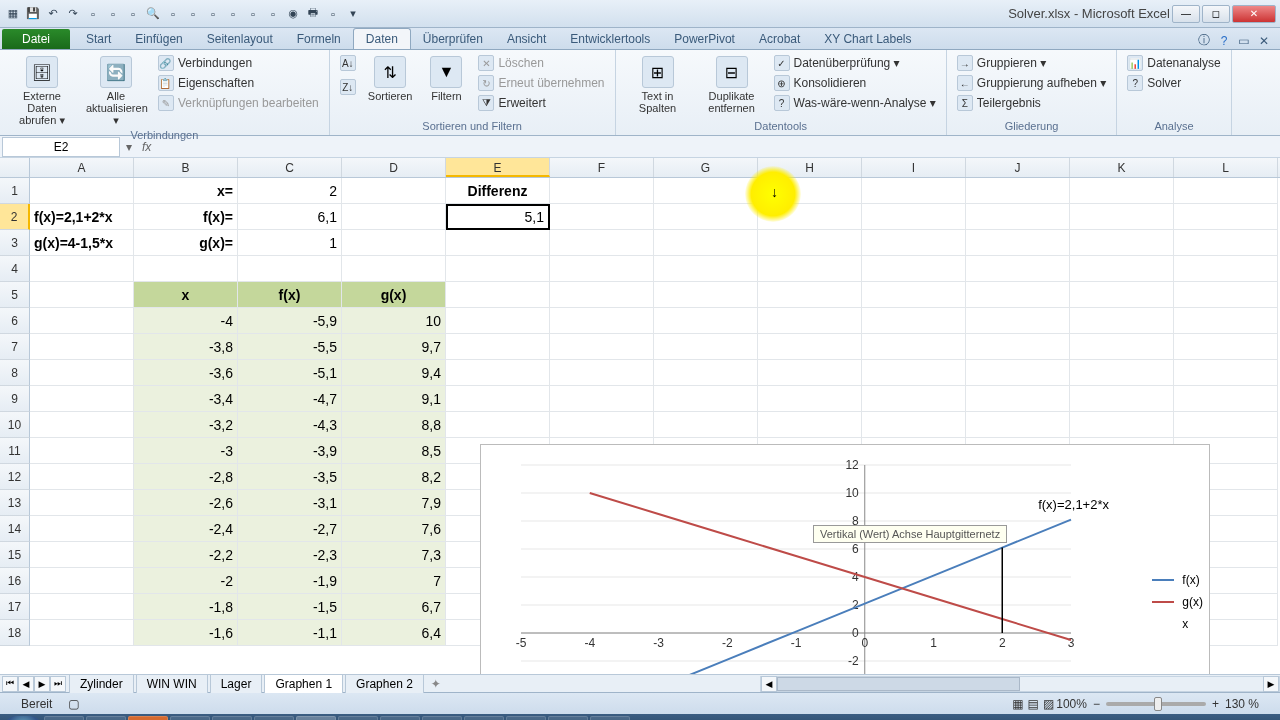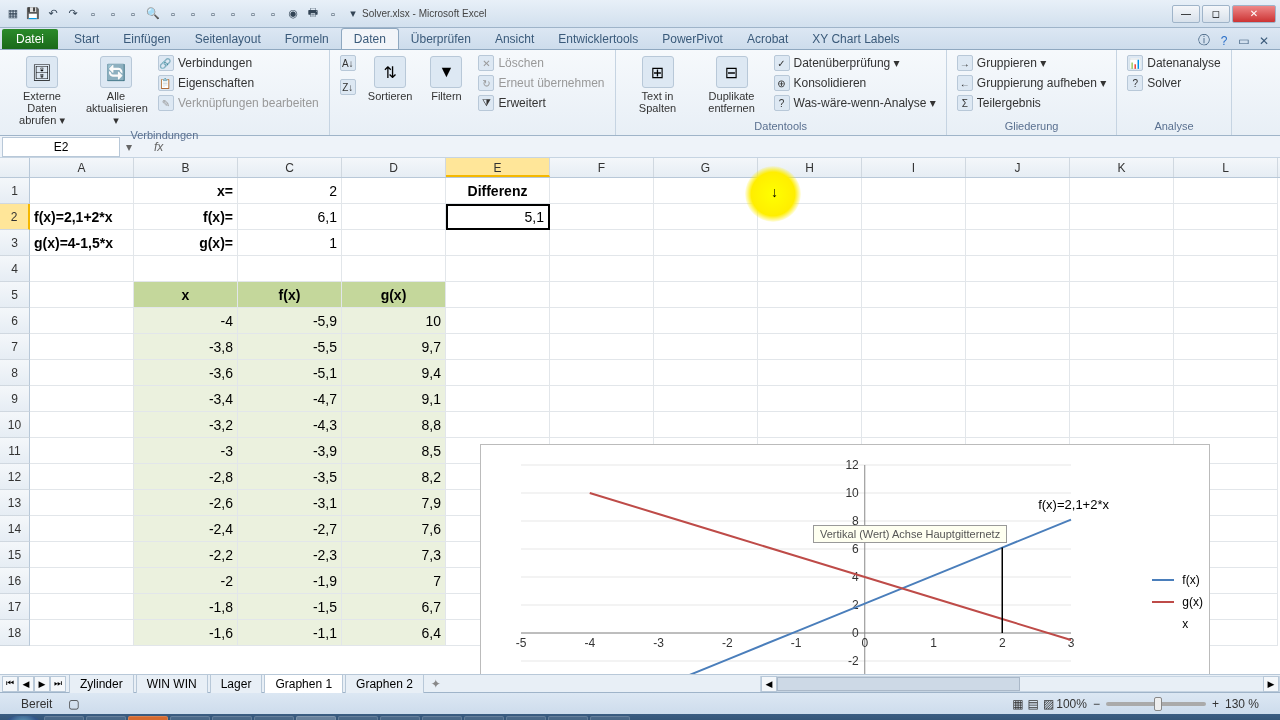--- a/index.html
+++ b/index.html
@@ -1,42 +1,42 @@
 <!DOCTYPE html>
 <html><head>
 <meta charset="utf-8">
 <style>
 *{margin:0;padding:0;box-sizing:border-box;font-family:"Segoe UI",Tahoma,sans-serif;font-size:12px;user-select:none}
 body{width:1280px;height:720px;background:#fff;overflow:hidden;position:relative}
 .titlebar{height:28px;background:linear-gradient(#e8f0f8,#d2e0ee);display:flex;align-items:center;padding:0 4px;border-bottom:1px solid #9fb4c9}
 .qat{display:flex;gap:2px;align-items:center}
 .qat-btn{width:18px;height:18px;display:flex;align-items:center;justify-content:center;color:#345;font-size:11px}
-.title-text{flex:1;text-align:left;color:#444;font-size:10px}
+.title-text{flex:1;text-align:right;color:#444;font-size:13px}
 .winbtns{display:flex;gap:0}
 .winbtn{width:28px;height:18px;background:linear-gradient(#f5f7fa,#d8e1eb);border:1px solid #9fb4c9;display:flex;align-items:center;justify-content:center;font-size:10px;border-radius:2px;margin-left:2px}
 .winbtn.close{background:linear-gradient(#e88,#c33);color:#fff;width:44px}
 .tabstrip{height:22px;background:linear-gradient(#dce7f3,#cddcec);display:flex;align-items:flex-end;padding-left:2px;border-bottom:1px solid #8fa8c0}
-.filebtn{background:linear-gradient(#2a8a2a,#1a6a1a);color:#fff;padding:3px 14px;font-size:12px;border-radius:2px 2px 0 0;margin-right:4px}
+.filebtn{background:linear-gradient(#2a8a2a,#1a6a1a);color:#fff;padding:3px 20px;font-size:12px;border-radius:2px 2px 0 0;margin-right:4px}
 .tab{padding:3px 12px;color:#3a5a7a;cursor:pointer}
 .tab.active{background:#f2f5f9;border:1px solid #8fa8c0;border-bottom:none;border-radius:3px 3px 0 0}
 .tabright{margin-left:auto;display:flex;gap:4px;padding-right:8px;align-items:center}
 .tabright span{color:#3a5a7a;width:16px;text-align:center}
 .ribbon{height:86px;background:linear-gradient(#f6f9fc,#e8eff6);border-bottom:1px solid #9fb4c9;display:flex}
 .rgroup{border-right:1px solid #c6d4e2;padding:4px 8px 1px;display:flex;flex-direction:column;position:relative}
 .rgroup-body{flex:1;display:flex;align-items:flex-start;gap:6px}
 .rgroup-label{text-align:center;font-size:11px;color:#5a7090;height:15px;line-height:15px}
 .bigbtn{display:flex;flex-direction:column;align-items:center;gap:2px;padding:2px 4px;min-width:48px}
 .bigbtn .ico{width:32px;height:32px;background:#dde8f3;border:1px solid #b8c8d8;border-radius:3px;display:flex;align-items:center;justify-content:center;font-size:16px}
 .bigbtn .lbl{font-size:11px;color:#333;text-align:center;line-height:12px;max-width:60px}
 .vlist{display:flex;flex-direction:column;gap:2px}
 .smbtn{display:flex;align-items:center;gap:4px;font-size:11px;color:#333;padding:1px 2px;white-space:nowrap}
 .smbtn .si{width:16px;height:16px;background:#dde8f3;border:1px solid #b8c8d8;border-radius:2px;display:inline-flex;align-items:center;justify-content:center;font-size:10px}
 .fbar{height:22px;background:#eef3f9;border-bottom:1px solid #c6d4e2;display:flex;align-items:center}
 .namebox{width:118px;height:20px;border:1px solid #b8c8d8;margin:0 2px;background:#fff;display:flex;align-items:center;padding:0 6px;font-size:12px;justify-content:center}
-.fx{color:#666;margin:0 18px;font-style:italic}
+.fx{color:#666;margin:0 6px;font-style:italic}
 .fval{flex:1;font-size:12px;padding-left:4px}
 .gridwrap{position:relative;height:516px;overflow:hidden}
 .colhdrs{display:flex;height:20px;background:linear-gradient(#f4f7fa,#e6edf4);border-bottom:1px solid #b8c8d8}
 .rowhdr-spacer{width:30px;border-right:1px solid #b8c8d8;background:linear-gradient(#f4f7fa,#e6edf4)}
 .colh{width:104px;text-align:center;line-height:20px;border-right:1px solid #d0d8e0;color:#333;font-size:12px}
 .colh.sel{background:#ffe699;border-bottom:2px solid #f5b800}
 .rows{position:relative}
 .row{display:flex;height:26px}
 .rh{width:30px;background:linear-gradient(#f4f7fa,#e6edf4);border-right:1px solid #b8c8d8;border-bottom:1px solid #d0d8e0;text-align:center;line-height:26px;color:#333;font-size:12px}
 .rh.sel{background:#ffe699;border-right:2px solid #f5b800}
@@ -181,20 +181,21 @@
         <div class="smbtn" style="color:#999">
             <span class="si">↻</span>
             <span>Erneut übernehmen</span>
           </div>
         <div class="smbtn">
             <span class="si">⧩</span>
             <span>Erweitert</span>
           </div>
       </div>
     </div>
+    <div class="rgroup-label">Sortieren und Filtern</div>
   </div>
   <div class="rgroup">
     <div class="rgroup-body">
       <div class="bigbtn">
           <div class="ico">⊞</div>
           <div class="lbl">Text in
 Spalten</div>
         </div>
       <div class="bigbtn">
           <div class="ico">⊟</div>

